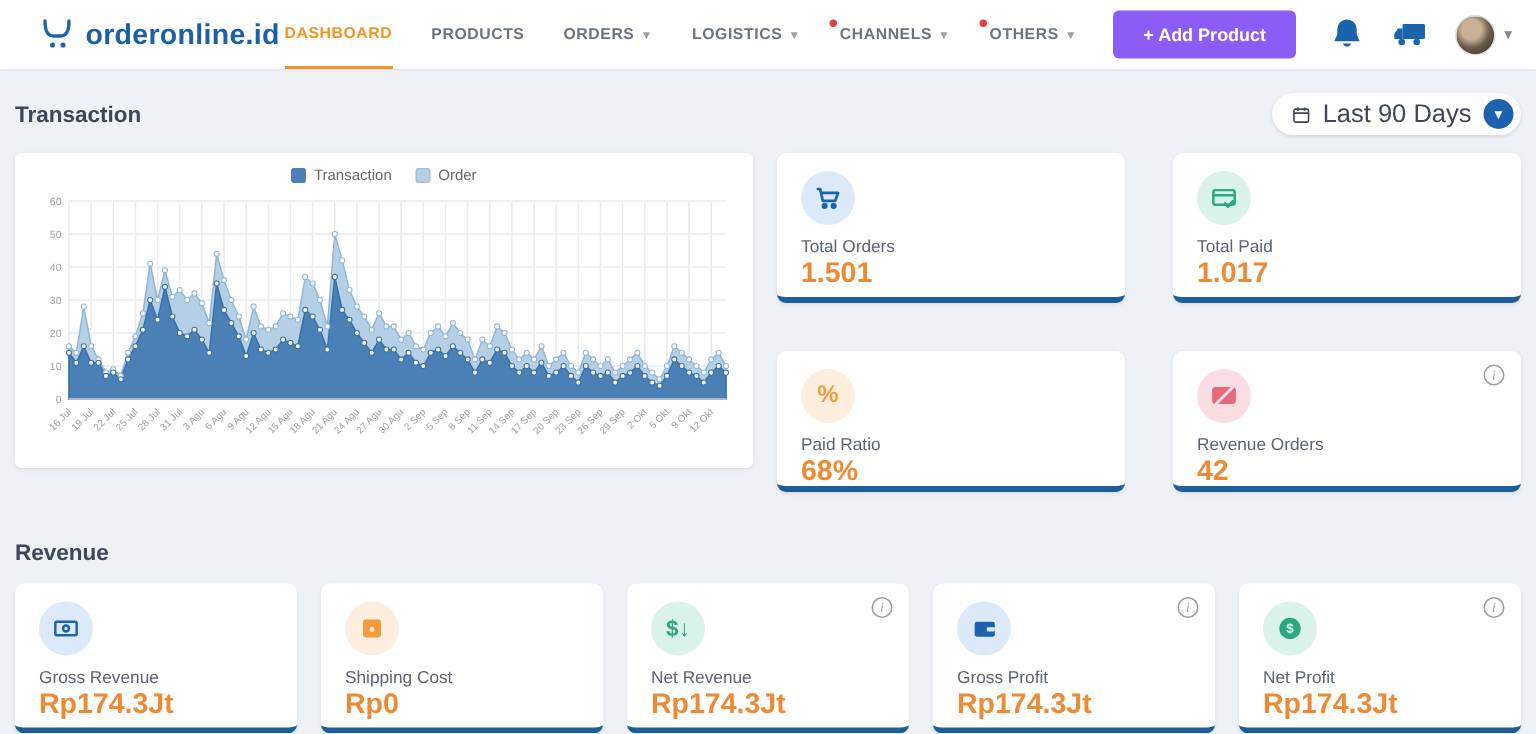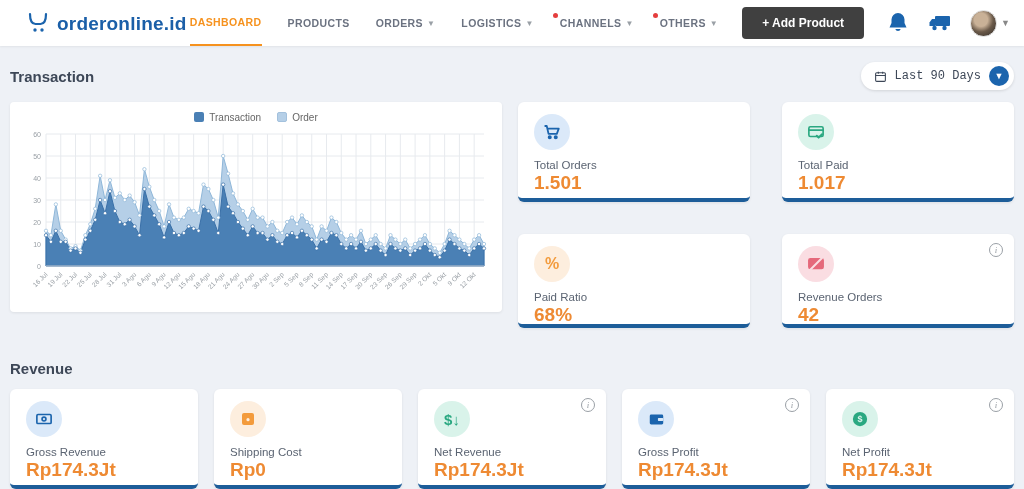--- a/index.html
+++ b/index.html
@@ -8,33 +8,33 @@
 
   
   .header { height:46px; background:#fff; display:flex; align-items:center; padding:0 14px 0 26px; box-shadow:0 1px 2px rgba(0,0,0,.06); position:relative; z-index:5; }
   .brand { display:flex; align-items:flex-end; gap:7px; }
   .brand-text { font-size:19px; font-weight:bold; color:#1b5fa8; letter-spacing:.2px; }
   .nav { display:flex; align-items:center; gap:26px; margin-left:auto; margin-right:24px; height:46px; }
   .nav-item { font-size:10.5px; font-weight:bold; color:#6b7280; letter-spacing:.4px; height:46px; display:flex; align-items:center; position:relative; cursor:pointer; }
   .nav-item.active { color:#f6921e; border-bottom:2px solid #f6921e; }
   .nav-caret { font-size:8px; color:#9aa0a6; margin-left:4px; }
   .nav-dot { position:absolute; top:13px; left:-7px; width:5px; height:5px; border-radius:50%; background:#e53e3e; }
-  .add-btn { background:#404040; color:#fff; border:none; border-radius:4px; font-size:12px; font-weight:bold; padding:9px 20px; cursor:pointer; font-family:inherit; }
+  .add-btn { background:#8b5cf6; color:#fff; border:none; border-radius:4px; font-size:12px; font-weight:bold; padding:9px 20px; cursor:pointer; font-family:inherit; }
   .hdr-icons { display:flex; align-items:center; gap:18px; margin-left:22px; }
   .hdr-icon { width:24px; height:24px; cursor:pointer; }
   .avatar-wrap { display:flex; align-items:center; gap:4px; cursor:pointer; }
   .avatar { width:27px; height:27px; border-radius:50%; background:radial-gradient(circle at 40% 35%, #c9b197 0 30%, #6b5a4a 55%, #2e2a26 100%); border:1px solid #ddd; }
   .avatar-caret { font-size:9px; color:#888; }
 
   
   .content { padding:14px 10px 0 10px; }
   .section-row { display:flex; align-items:center; justify-content:space-between; margin:2px 0 12px 0; }
   .section-title { font-size:15px; font-weight:bold; color:#3d4757; }
   .range-pill { display:flex; align-items:center; gap:8px; background:#fff; border-radius:16px; padding:4px 5px 4px 13px; box-shadow:0 1px 3px rgba(0,0,0,.12); cursor:pointer; }
-  .range-label { font-size:12px; color:#3d4757;font-family:Liberation Mono, monospace; }
+  .range-label { font-size:17px; color:#3d4757; }
   .range-caret-btn { width:20px; height:20px; border-radius:50%; background:#1b64ad; color:#fff; font-size:9px; display:flex; align-items:center; justify-content:center; }
 
   .main-row { display:flex; gap:16px; }
   .chart-card { width:492px; height:210px; background:#fff; border-radius:4px; box-shadow:0 1px 3px rgba(0,0,0,.08); padding:6px 10px 4px 10px; }
   .legend { display:flex; justify-content:center; gap:16px; align-items:center; height:18px; }
   .legend-item { display:flex; align-items:center; gap:5px; font-size:10px; color:#666; }
   .swatch { width:10px; height:10px; border-radius:2px; }
 
   .stats-grid { flex:1; display:grid; grid-template-columns:1fr 1fr; grid-template-rows:100px 94px; gap:32px; }
   .stat-card { background:#fff; border-radius:6px; box-shadow:0 1px 3px rgba(0,0,0,.08); border-bottom:4px solid #1d5d99; padding:12px 16px; position:relative; }

